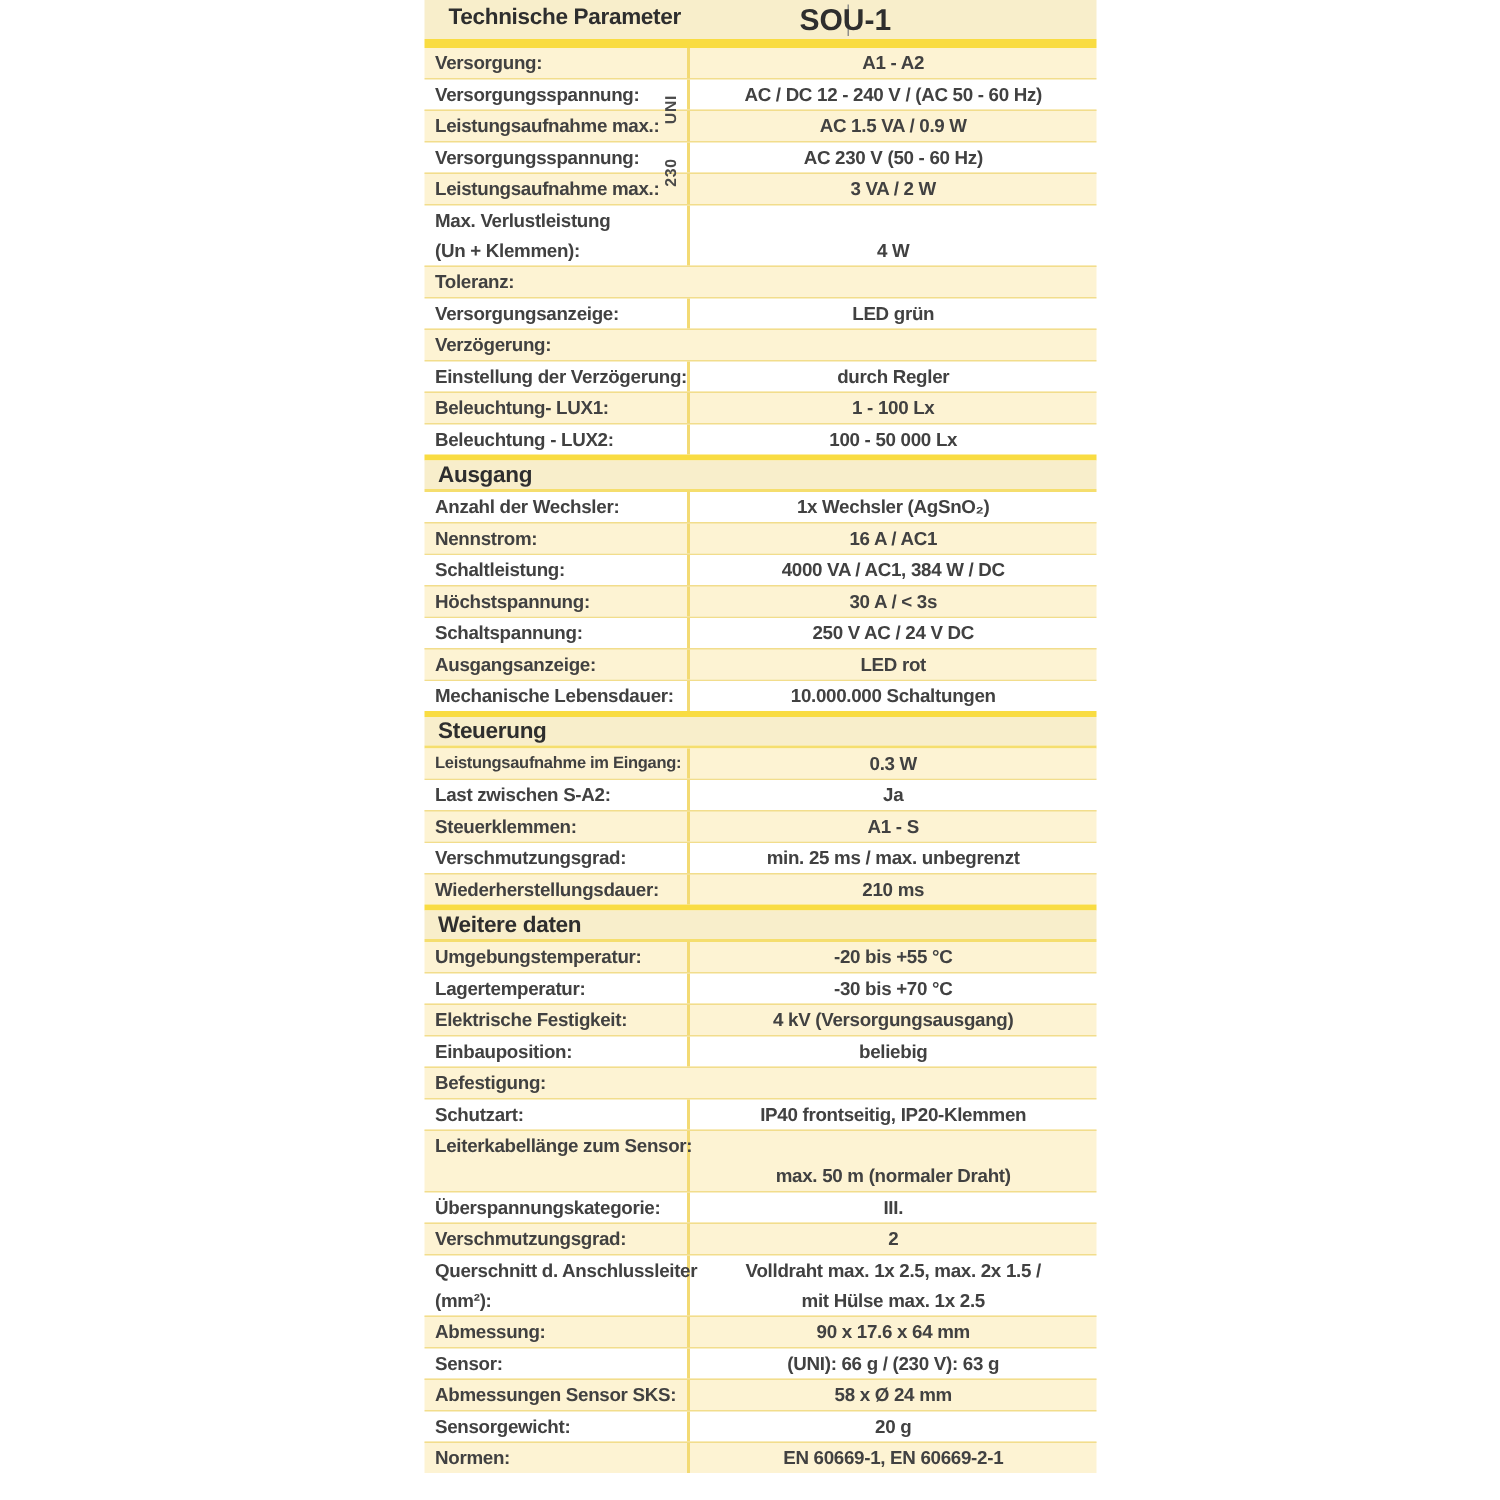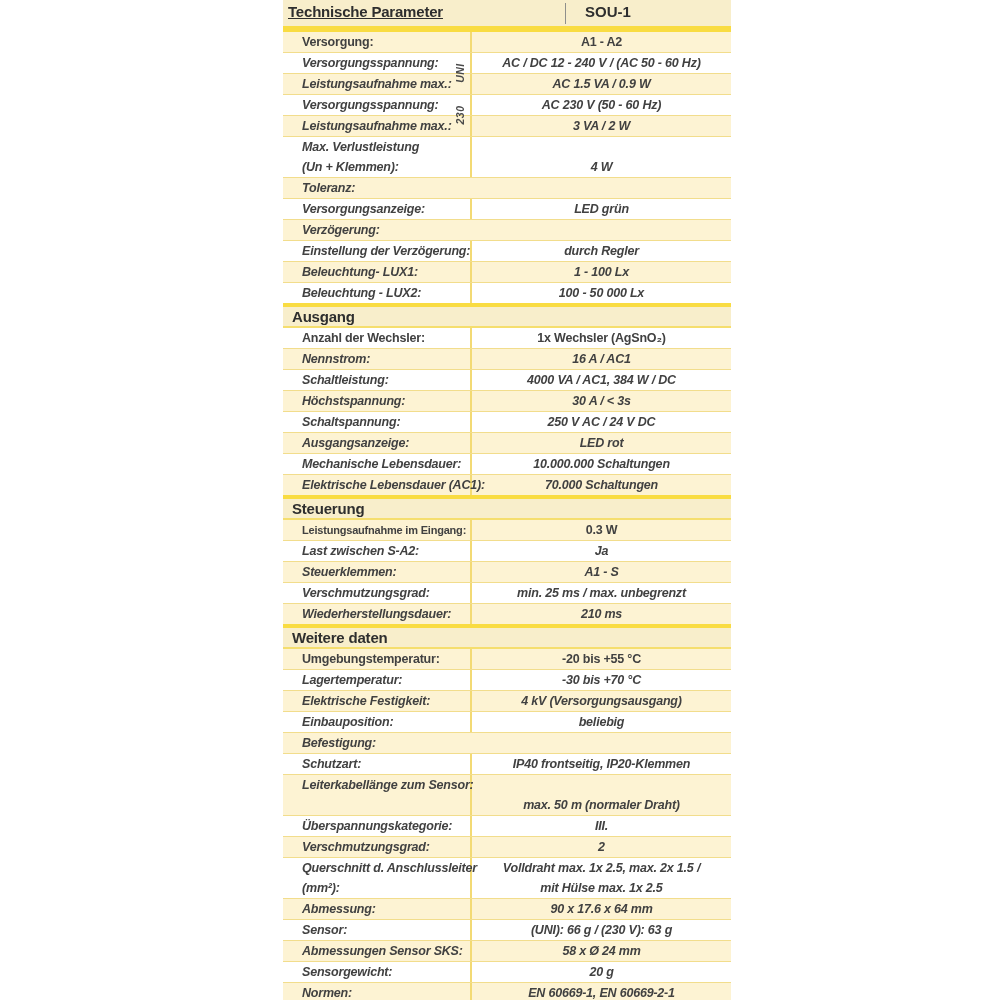--- a/index.html
+++ b/index.html
@@ -8,47 +8,47 @@
     font-family:"Liberation Sans",sans-serif;position:relative;
   }
   .spec-table{
     position:absolute;left:283px;top:0;width:448px;
   }
   
   .thead{
     position:relative;height:26px;background:var(--header-bg,#F8EECB);
   }
   .thead .h-left{
-    position:absolute;left:5px;top:3px;
-    font-size:15px;font-weight:700;color:var(--heading-text,#2e2e2e);letter-spacing:-0.2px;text-decoration:underline;
+    position:absolute;left:16px;top:3px;
+    font-size:15px;font-weight:700;color:var(--heading-text,#2e2e2e);letter-spacing:-0.2px;
   }
   .thead .h-right{
-    position:absolute;left:250px;width:150px;top:3px;text-align:center;
-    font-size:15px;font-weight:700;color:var(--heading-text,#2e2e2e);
+    position:absolute;left:250px;width:150px;top:3px;
+    font-size:20px;font-weight:700;color:var(--heading-text,#2e2e2e);
   }
   .thead-divider{
     position:absolute;left:282px;top:3px;bottom:2px;width:1px;
     background:#8f8f8b;
   }
   .thick-bar{height:6px;background:var(--accent-yellow,#F9DC42);}
   
   .sec-bar-top{height:4px;background:var(--accent-yellow,#F9DC42);}
   .sec-band{
     height:19px;background:var(--header-bg,#F8EECB);
     display:flex;align-items:center;padding-left:9px;
     font-size:15px;font-weight:700;color:var(--heading-text,#2c2c2c);letter-spacing:-0.2px;
   }
   .sec-bar-bottom{height:2px;background:var(--thin-yellow,#F5DE6E);}
   
   .row{display:flex;background:var(--row-white,#ffffff);}
   .row.shaded{background:var(--row-shaded,#FDF3D3);}
-  .row + .row{border-top:1px solid var(--hairline-yellow,#F2DD8C);font-style:italic;}
+  .row + .row{border-top:1px solid var(--hairline-yellow,#F2DD8C);}
   .cell{display:flex;flex-direction:column;justify-content:center;}
   .cell.label{
-    width:168px;padding-left:19px;position:relative;
+    width:168px;padding-left:7px;position:relative;
     color:var(--body-text,#414141);
   }
   .cell.value{
     flex:1;border-left:2px solid var(--divider-yellow,#F3DA74);
     text-align:center;color:var(--body-text,#414141);
   }
   .line{height:20px;line-height:20px;font-size:12.5px;font-weight:700;letter-spacing:-0.2px;white-space:nowrap;}
   .row.small-label .cell.label .line{font-size:11px;}
   
   .group-wrap{
@@ -227,28 +227,20 @@
         </div>
       </div>
       <div class="row">
         <div class="cell label">
           <div class="line">Mechanische Lebensdauer:</div>
         </div>
         <div class="cell value">
           <div class="line">10.000.000 Schaltungen</div>
         </div>
       </div>
-      <div class="row shaded">
-        <div class="cell label">
-          <div class="line">Elektrische Lebensdauer (AC1):</div>
-        </div>
-        <div class="cell value">
-          <div class="line">70.000 Schaltungen</div>
-        </div>
-      </div>
       <div>
         <div class="sec-bar-top"></div>
         <div class="sec-band">
           <span>Steuerung</span>
         </div>
         <div class="sec-bar-bottom"></div>
       </div>
       <div class="row shaded small-label">
         <div class="cell label">
           <div class="line">Leistungsaufnahme im Eingang:</div>

